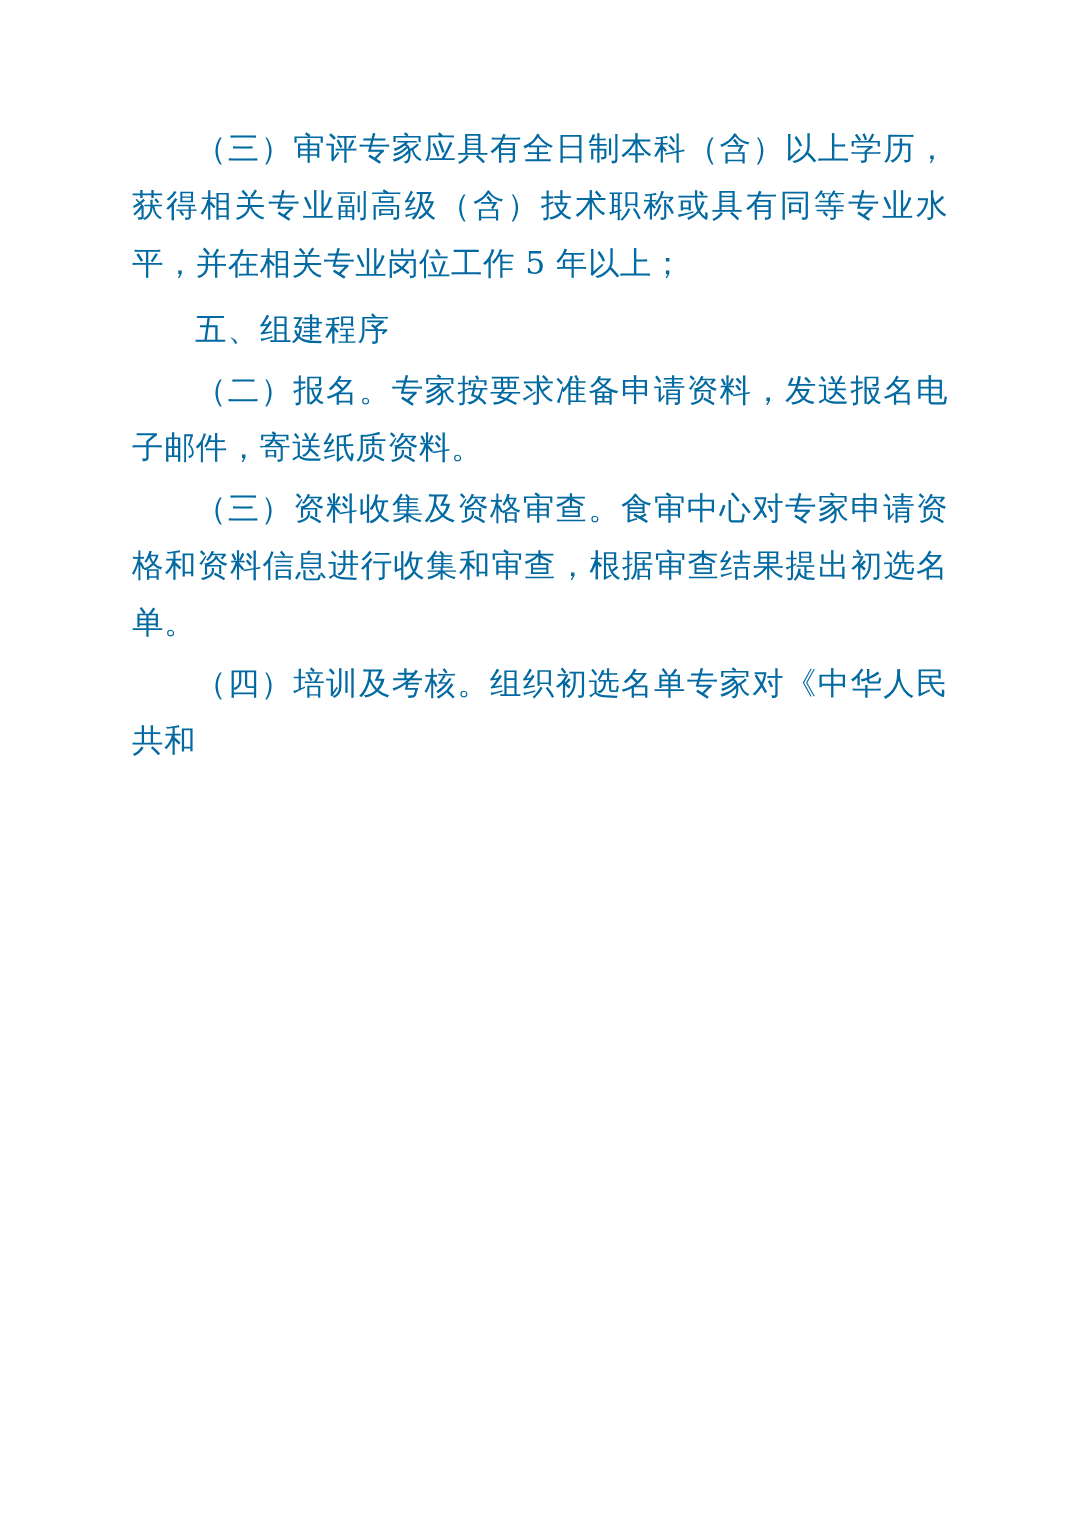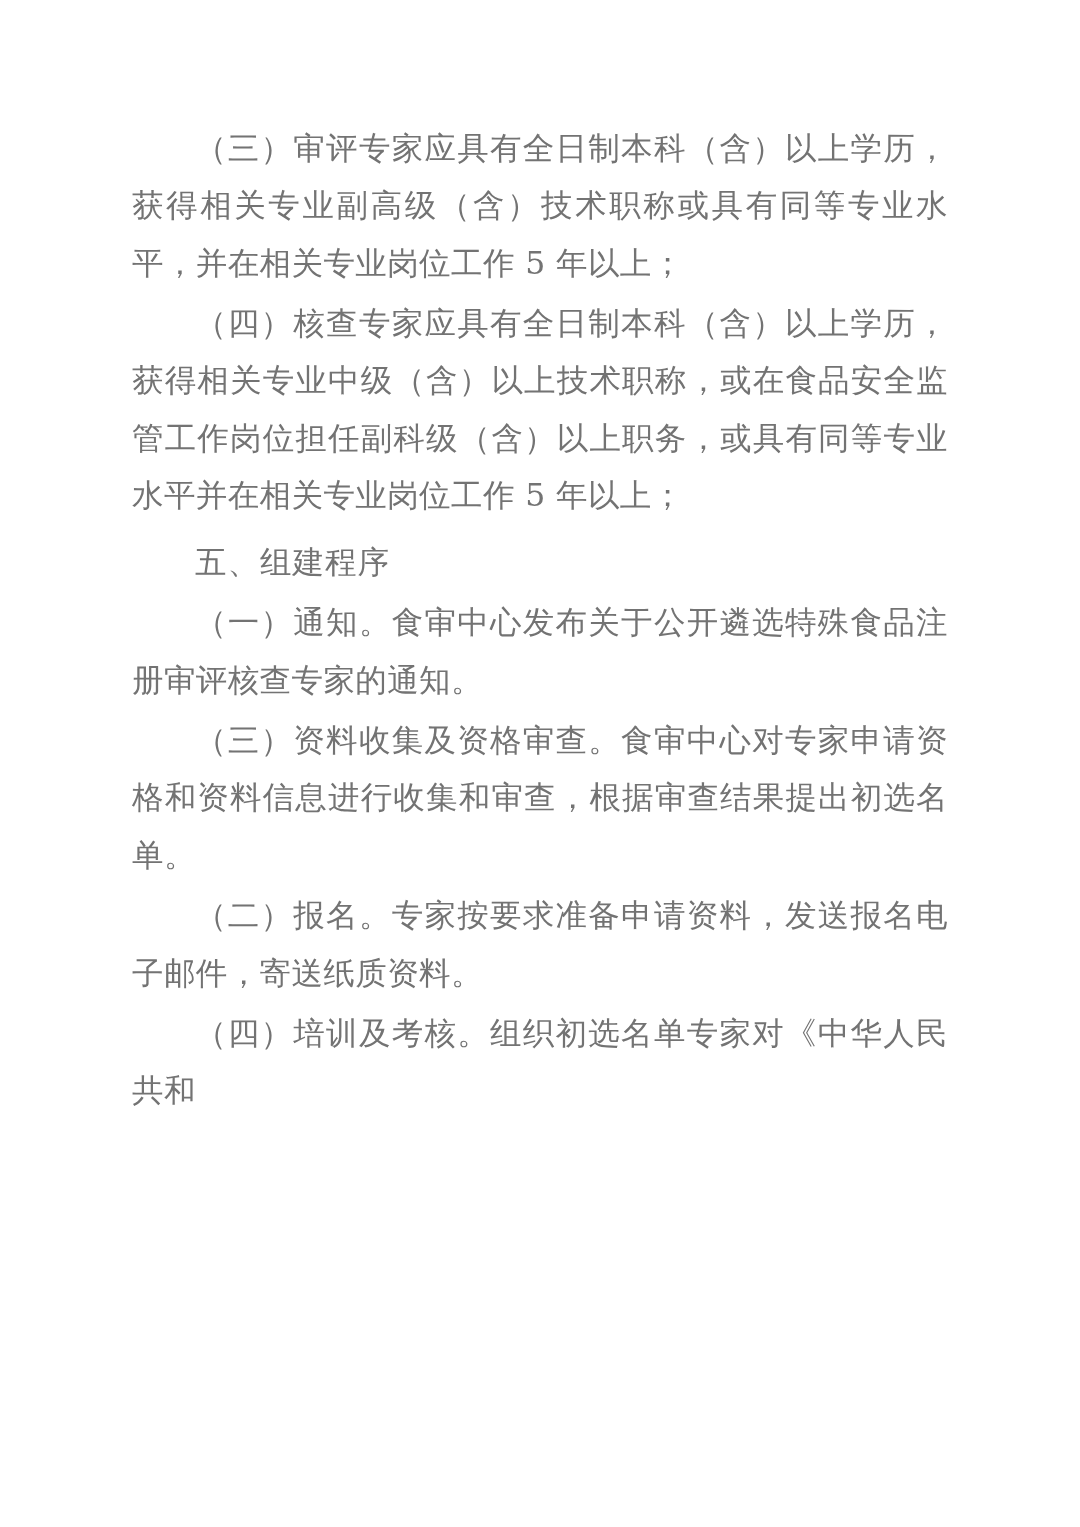--- a/index.html
+++ b/index.html
@@ -8,21 +8,21 @@
     background: #ffffff;
   }
   .page {
     position: relative;
     width: 1080px;
     height: 1527px;
     background: #ffffff;
     box-sizing: border-box;
     padding: 120px 132px 40px 132px;
     font-family: "DejaVu Serif", "Liberation Serif", serif;
-    color: #737373;
+    color: #0369a1;
     overflow: hidden;
   }
   .doc-body {
     font-size: 31.5px;
     line-height: 1.82;
     letter-spacing: 0.4px;
     text-align: justify;
     text-justify: inter-ideograph;
   }
   p.para {
@@ -36,20 +36,18 @@
     font-family: "DejaVu Sans", "Liberation Sans", sans-serif;
     letter-spacing: 1px;
   }
 </style>
 </head>
 <body>
 
 <div class="page">
   <div class="doc-body">
     <p class="para">（三）审评专家应具有全日制本科（含）以上学历，获得相关专业副高级（含）技术职称或具有同等专业水平，并在相关专业岗位工作 5 年以上；</p>
-    <p class="para">（四）核查专家应具有全日制本科（含）以上学历，获得相关专业中级（含）以上技术职称，或在食品安全监管工作岗位担任副科级（含）以上职务，或具有同等专业水平并在相关专业岗位工作 5 年以上；</p>
     <p class="heading">五、组建程序</p>
-    <p class="para">（一）通知。食审中心发布关于公开遴选特殊食品注册审评核查专家的通知。</p>
+    <p class="para">（二）报名。专家按要求准备申请资料，发送报名电子邮件，寄送纸质资料。</p>
     <p class="para">（三）资料收集及资格审查。食审中心对专家申请资格和资料信息进行收集和审查，根据审查结果提出初选名单。</p>
-    <p class="para">（二）报名。专家按要求准备申请资料，发送报名电子邮件，寄送纸质资料。</p>
     <p class="para">（四）培训及考核。组织初选名单专家对《中华人民共和</p>
   </div>
 </div>
 
 </body></html>

